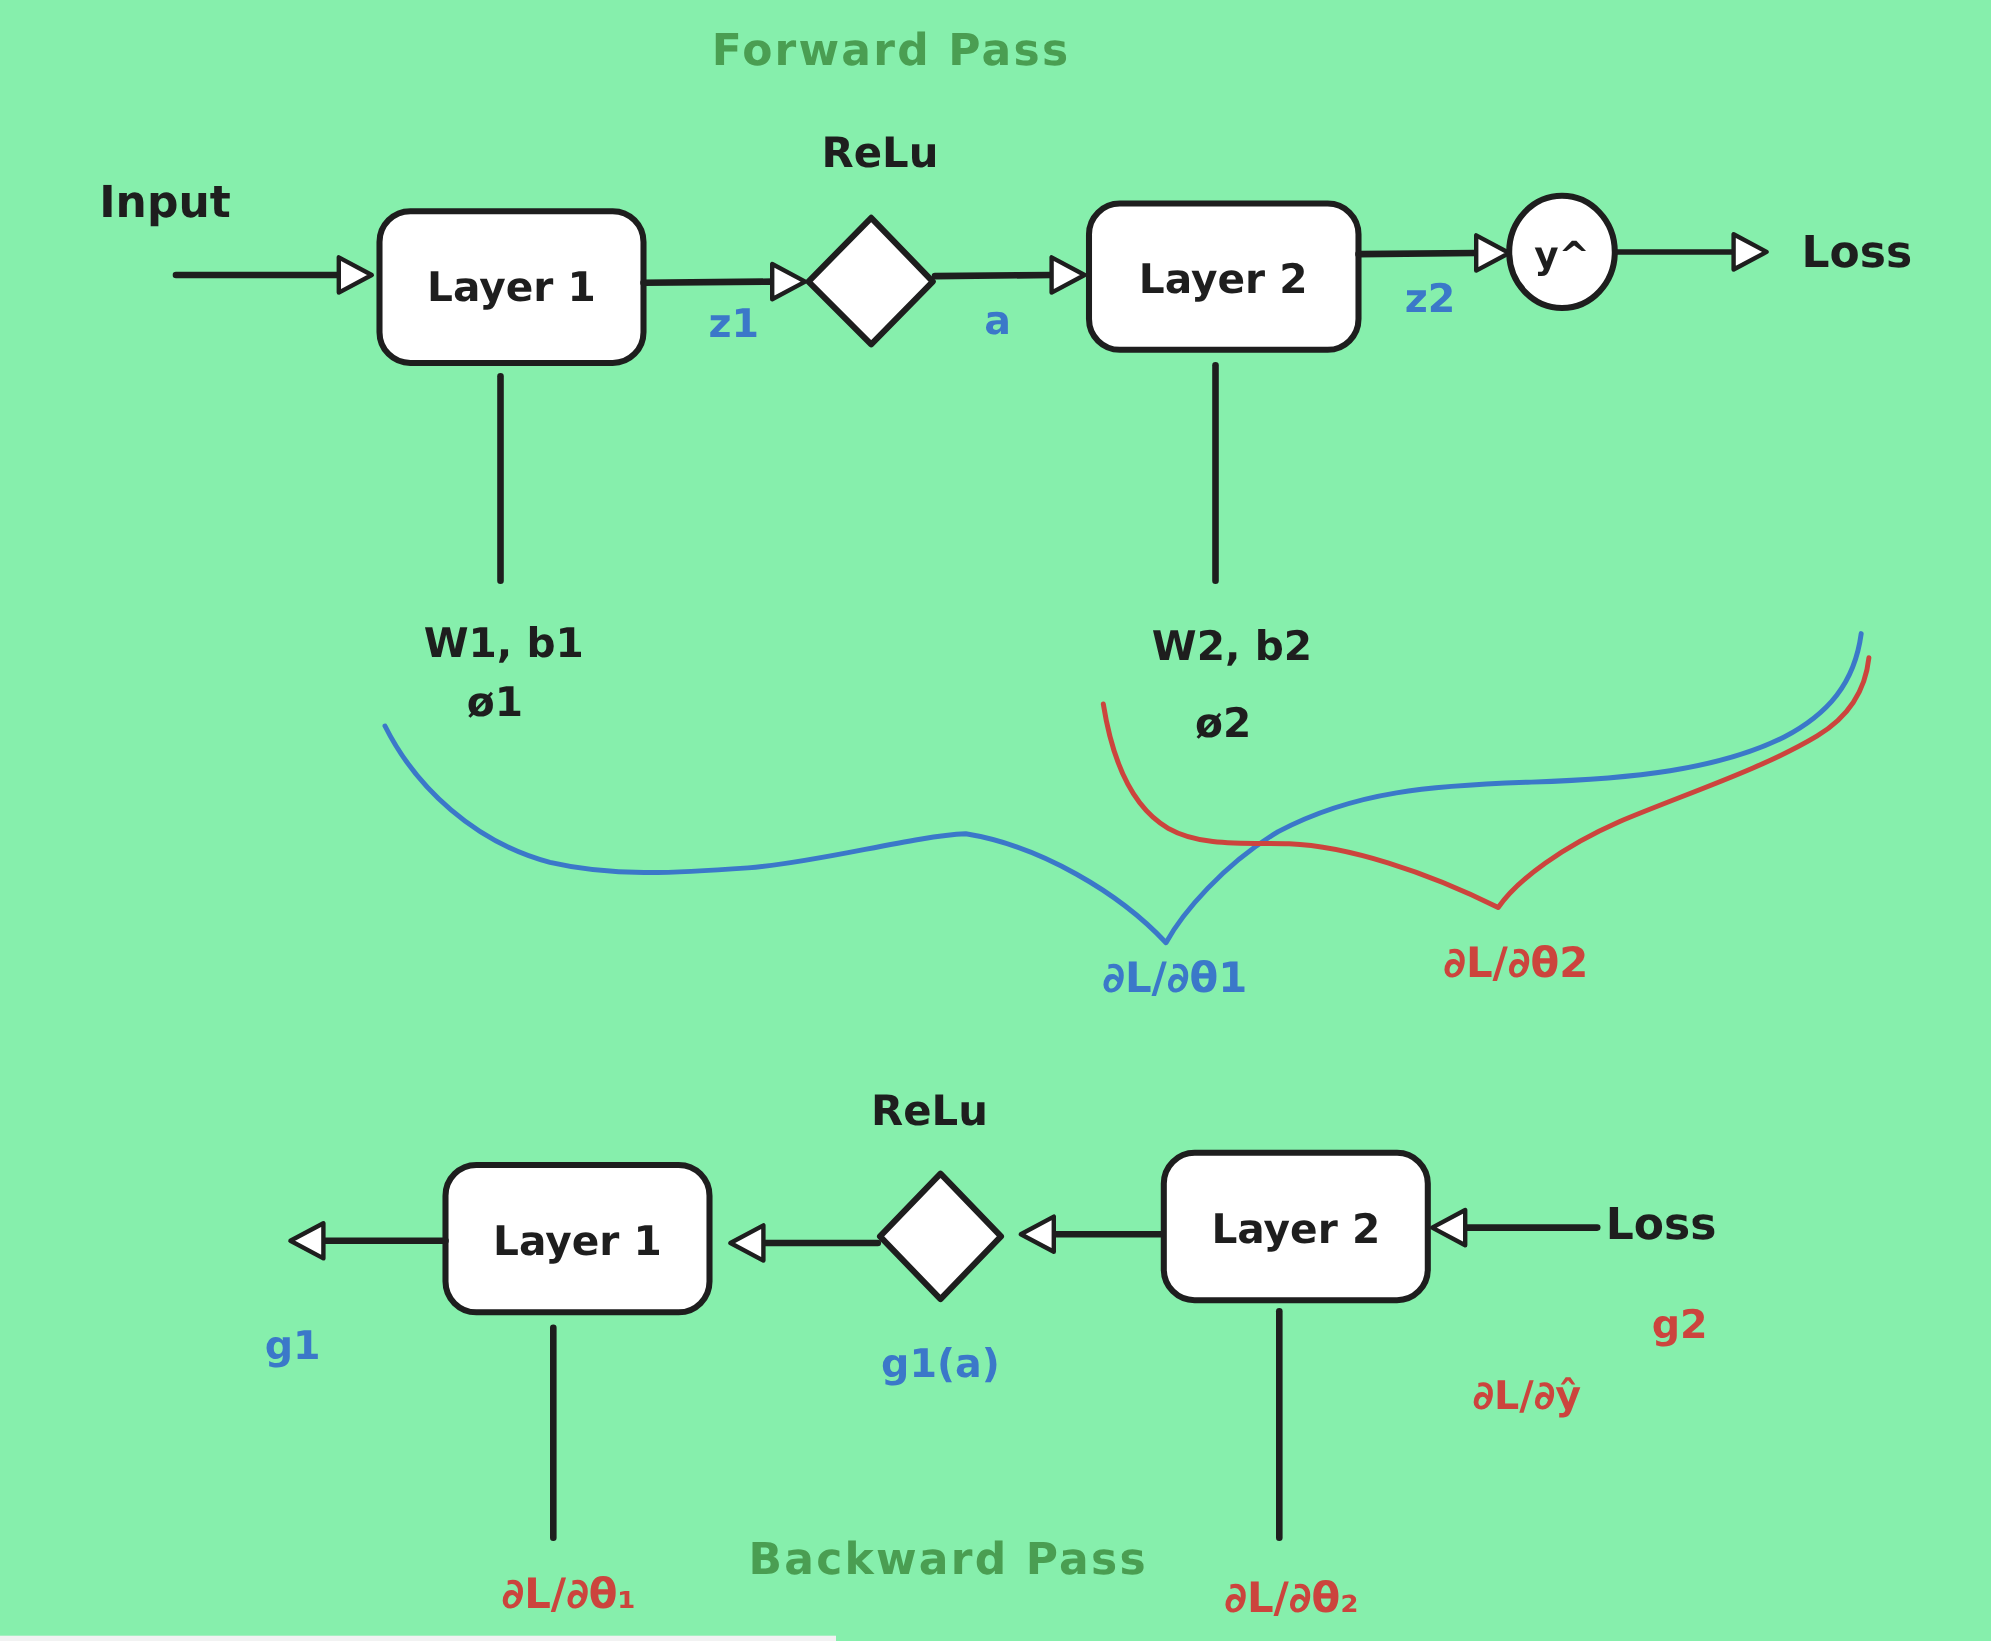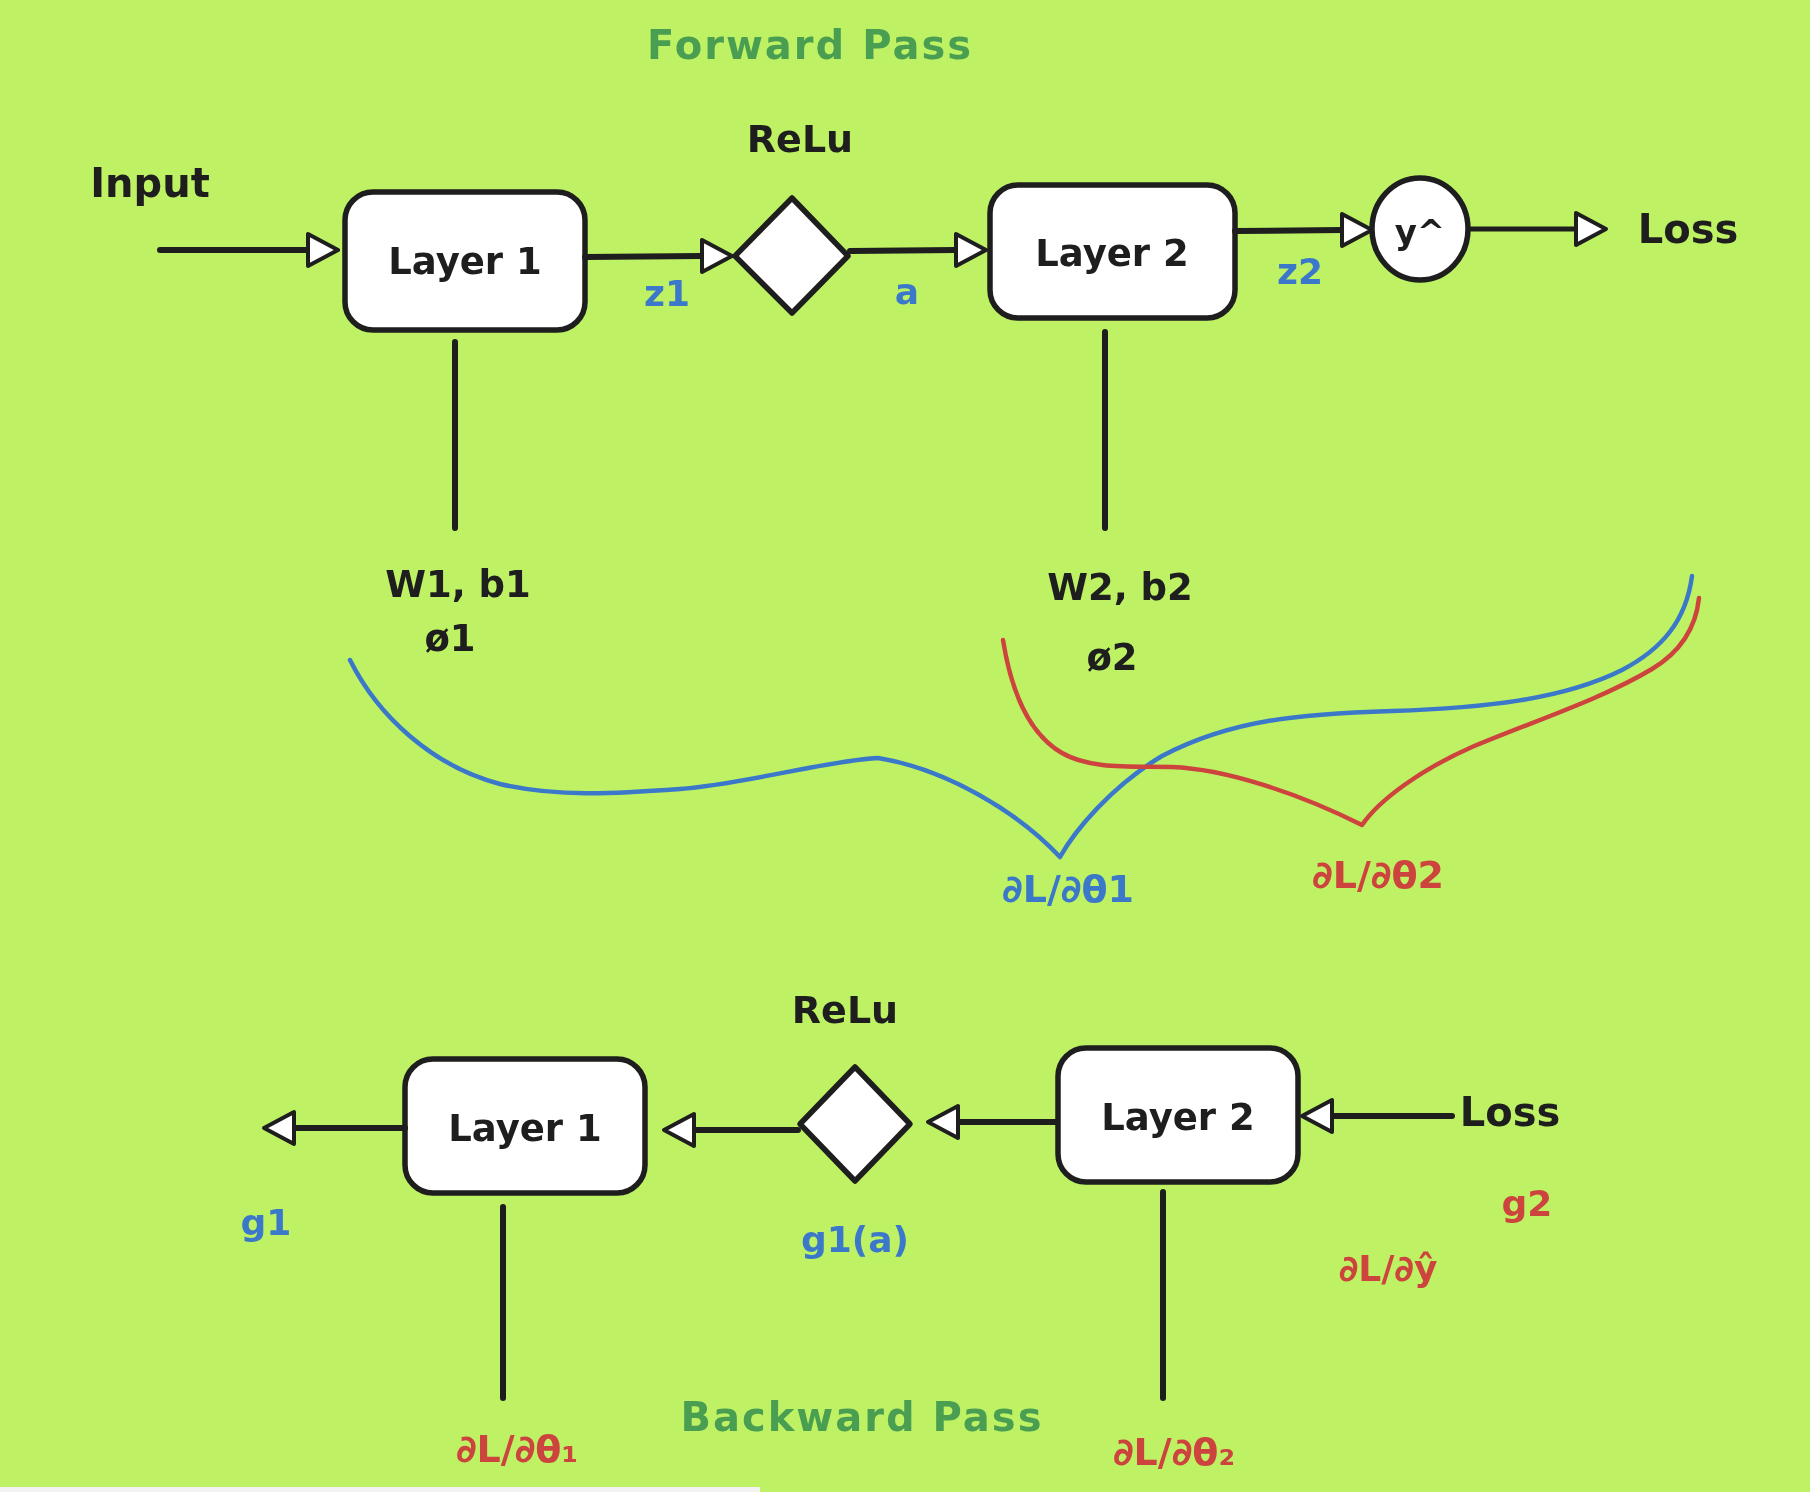--- a/index.html
+++ b/index.html
@@ -1,19 +1,19 @@
 <!DOCTYPE html>
 <html><head>
 <meta charset="utf-8">
 <style>
   html,body{margin:0;padding:0;background:#ffffff;}
   .canvas{
     position:relative;
     width:1810px;height:1492px;
-    background:#bef264;
+    background:#86efac;
     overflow:hidden;
     font-family:"DejaVu Sans", sans-serif;
   }
   svg{position:absolute;top:0;left:0;}
   .ink{stroke:#1e1e1e;fill:none;stroke-linecap:round;stroke-linejoin:round;}
   .shape{stroke:#1e1e1e;fill:#ffffff;stroke-linejoin:round;stroke-linecap:round;}
   .txt{fill:#1e1e1e;font-family:"DejaVu Sans", sans-serif;font-weight:bold;}
   .blue-txt{fill:#3b78c9;}
   .red-txt{fill:#cc443d;}
   .green-txt{fill:#4a9e52;}

